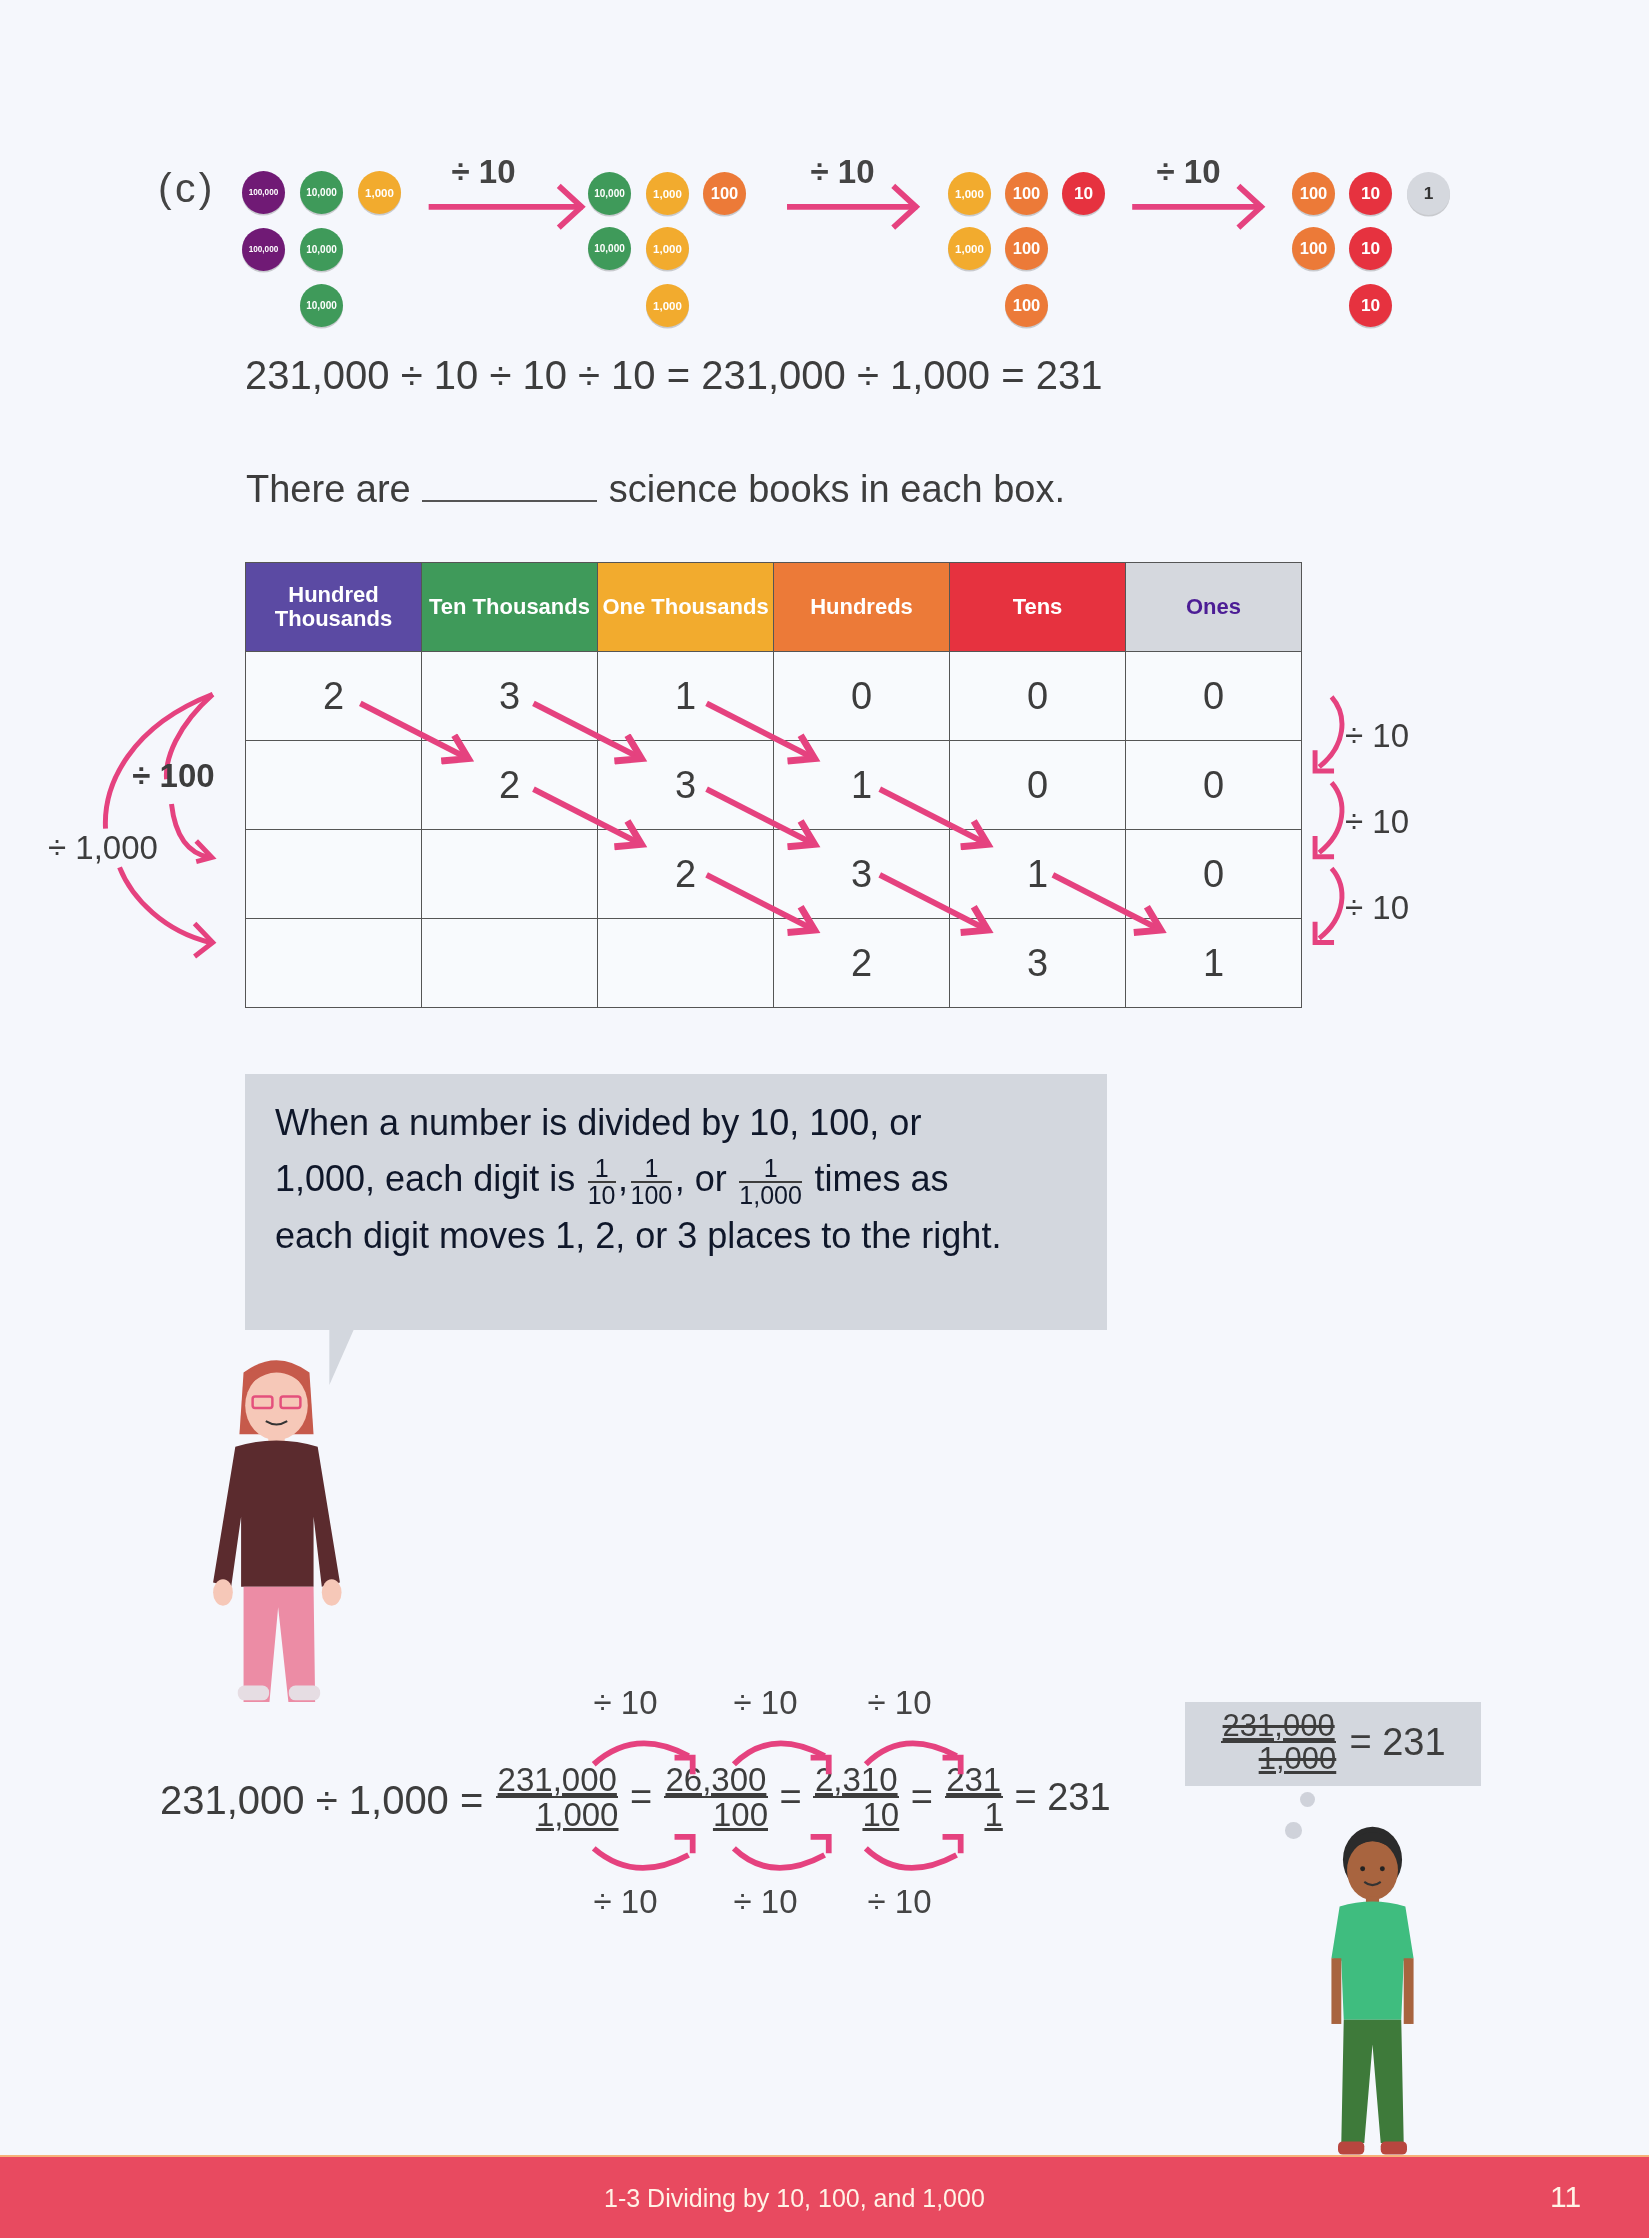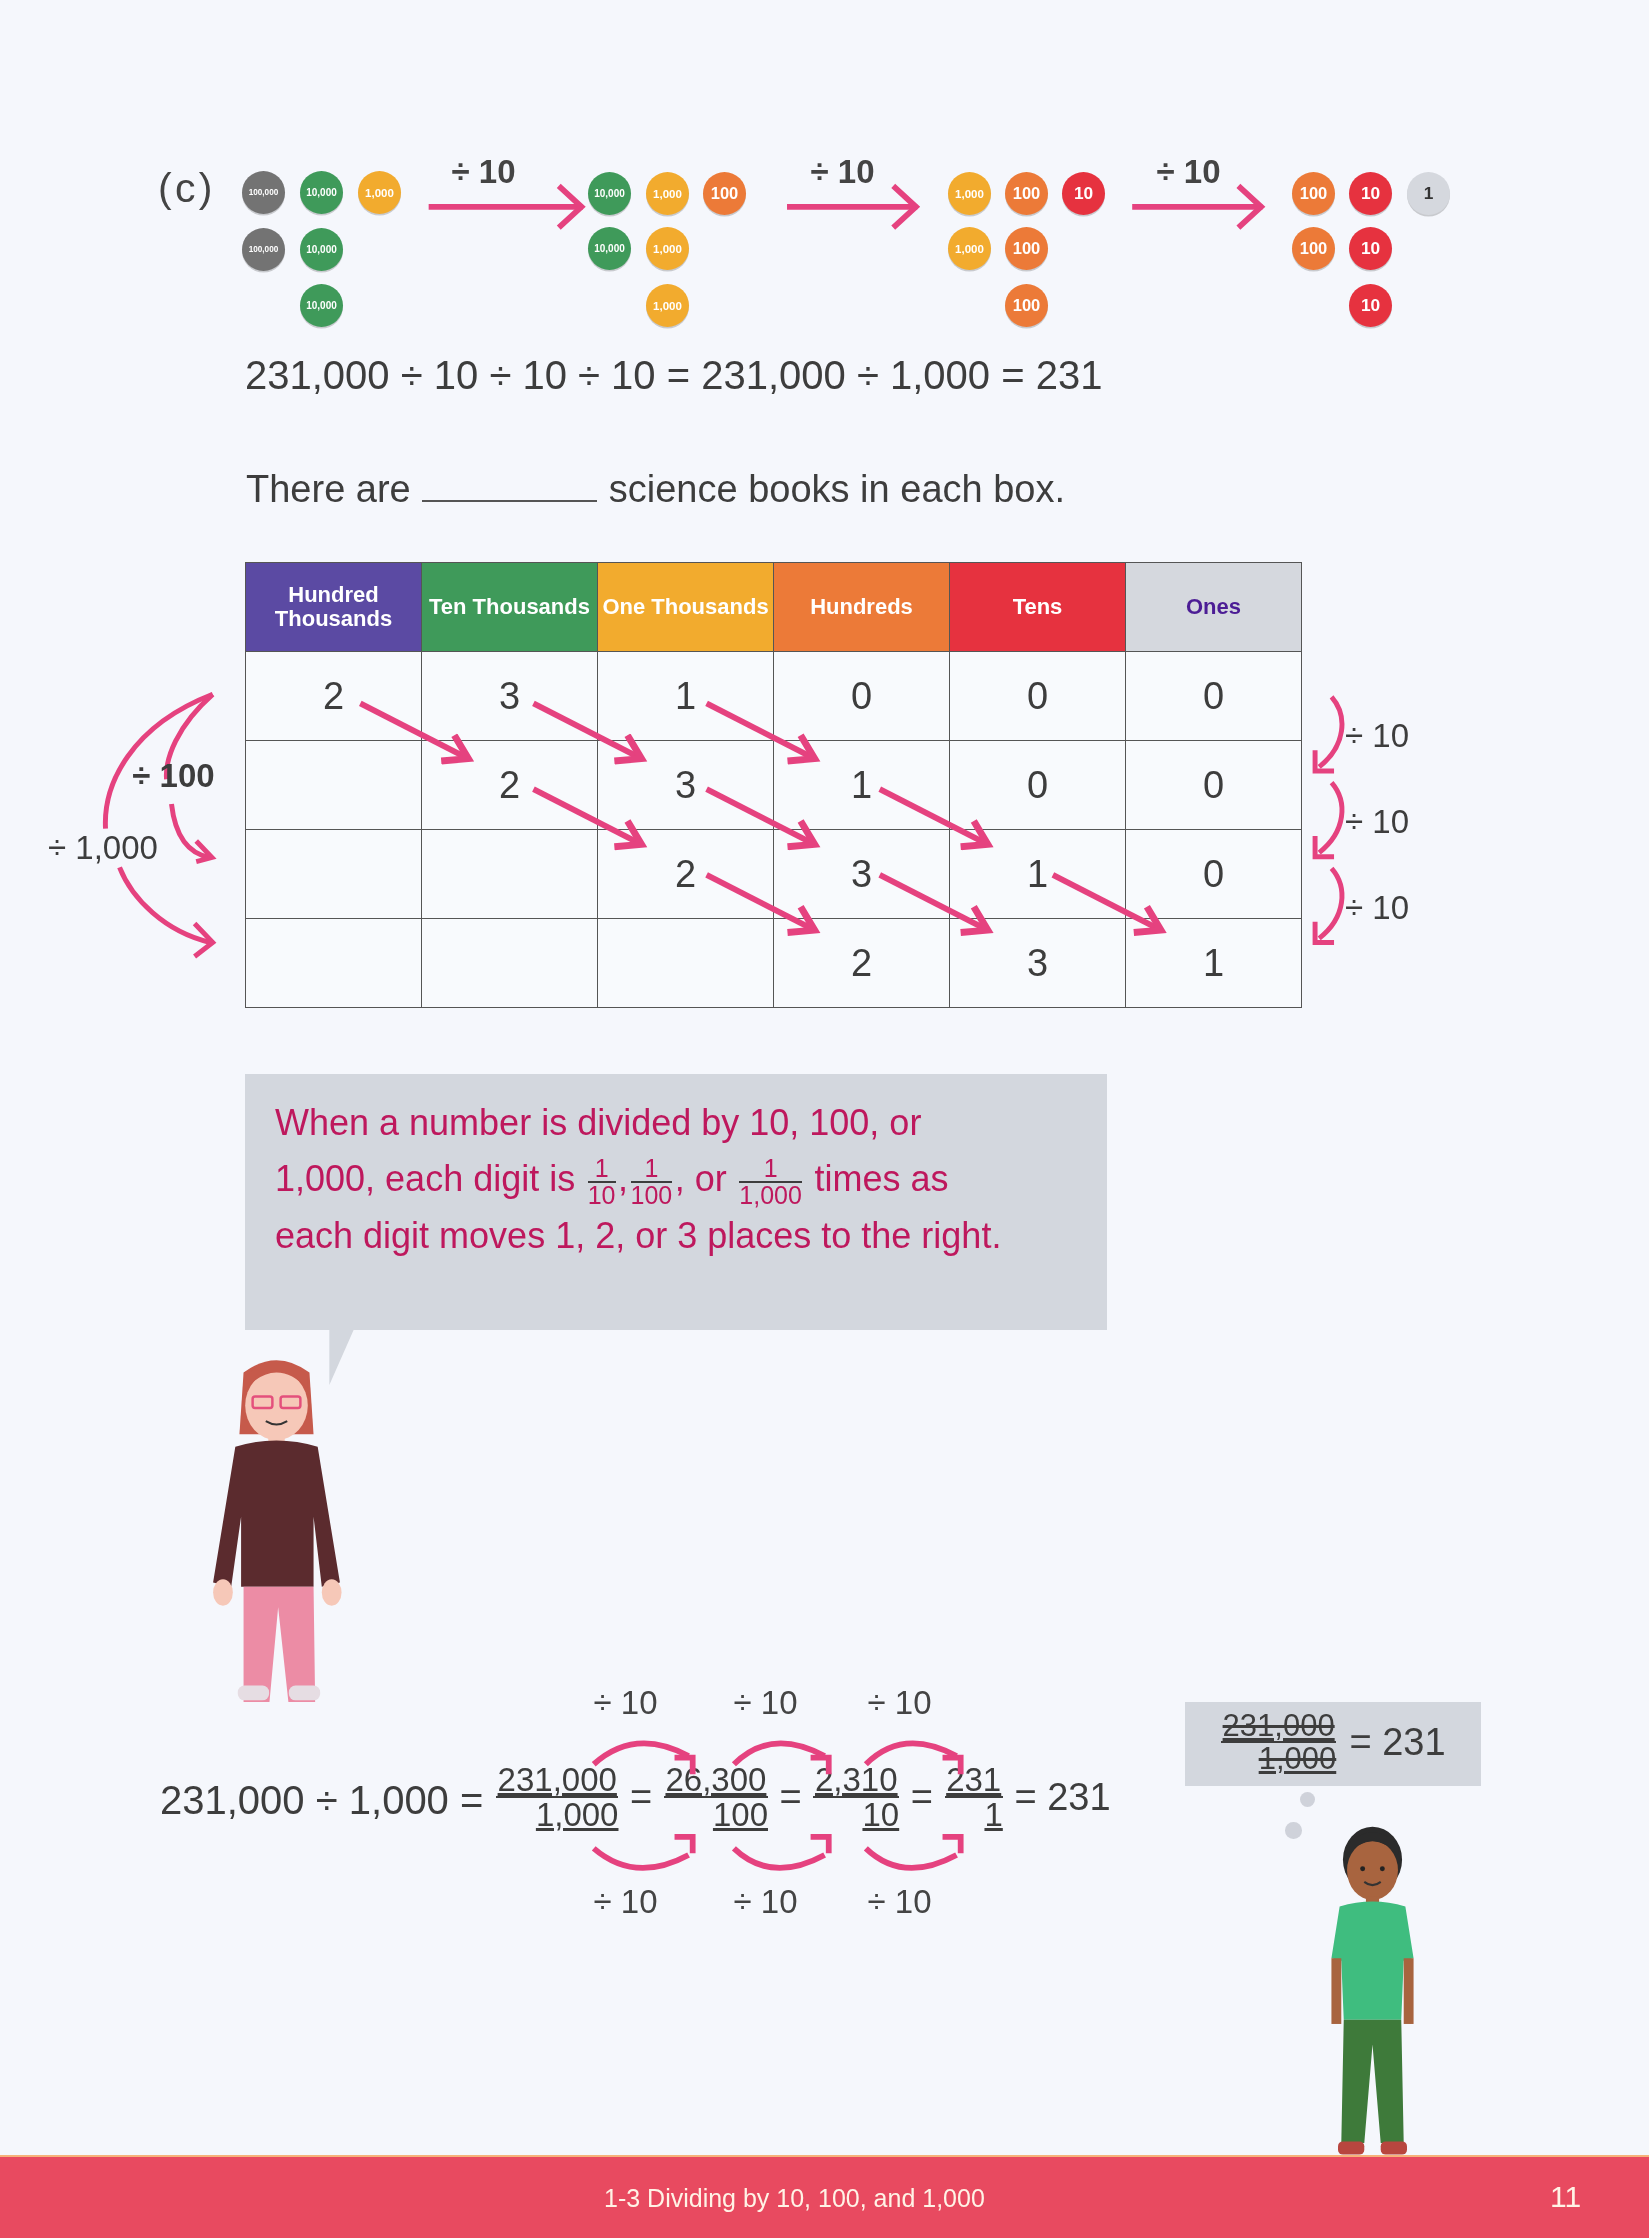--- a/index.html
+++ b/index.html
@@ -3,36 +3,36 @@
 <meta charset="utf-8">
 <style>
   html, body { margin:0; padding:0; }
   body { width:1649px; height:2239px; position:relative; overflow:hidden;
          background:#f5f7fc; font-family:"Liberation Sans", sans-serif; color:#3d3d3d; }
   .abs { position:absolute; }
   .label-c { left:158px; top:165px; font-size:41px; color:#444; letter-spacing:3.3px; }
   .counter { position:absolute; width:43px; height:43px; border-radius:50%;
              display:flex; align-items:center; justify-content:center;
              color:#fff; font-weight:bold; box-shadow:0 1.6px 0 rgba(0,0,0,0.18); }
-  .c-100000 { background:#737373; font-size:8.2px; }
+  .c-100000 { background:#701a75; font-size:8.2px; }
   .c-10000  { background:#3f9a5a; font-size:10px; }
   .c-1000   { background:#f2ab2e; font-size:11.5px; }
   .c-100    { background:#ec7a38; font-size:16.5px; }
   .c-10     { background:#e6323f; font-size:17.3px; }
   .c-1      { background:#d5d8de; color:#333; font-size:17.3px; }
   .op-label { position:absolute; font-size:33px; color:#444; font-weight:bold; text-align:center; width:99px; }
   .eq { position:absolute; font-size:40px; color:#3d3d3d; white-space:nowrap; }
   .sentence { position:absolute; left:246px; top:468px; font-size:38px; color:#3d3d3d; white-space:nowrap; }
   .blank { display:inline-block; width:175px; border-bottom:2.5px solid #555; height:30px; margin:0 11.5px; vertical-align:baseline; }
   table.pv { position:absolute; left:245px; top:562px; border-collapse:collapse; }
   table.pv th, table.pv td { width:171px; border:1.6px solid #555; text-align:center; padding:2px; }
   table.pv th { height:84px; font-size:22px; font-weight:bold; color:#fff; line-height:24px; }
   table.pv td { height:84px; font-size:38px; color:#3d3d3d; background:rgba(255,255,255,0.35); }
   .info-box { position:absolute; left:245px; top:1074px; width:862px; height:256px; background:#d3d7de; }
-  .info-text { position:absolute; left:30px; top:21.4px; font-size:36px; line-height:56px; color:#be185d; }
+  .info-text { position:absolute; left:30px; top:21.4px; font-size:36px; line-height:56px; color:#0f172a; }
   .frac { display:inline-block; vertical-align:middle; text-align:center; font-size:25px; line-height:25px; margin:0 2.5px; }
   .frac .num { display:block; border-bottom:2.5px solid #3d3d3d; padding:0 1.6px; }
   .frac .den { display:block; }
   .bfrac { display:inline-block; vertical-align:middle; text-align:right; font-size:33px; line-height:33px; margin:0 5px;text-decoration:underline; }
   .bfrac .num { display:block; border-bottom:2.5px solid #3d3d3d; padding:0 1.6px; }
   .bfrac .den { display:block; }
   .bubble { position:absolute; left:1185px; top:1702px; width:296px; height:84px; background:#d3d7de; }
   .footer { position:absolute; left:0; top:2155px; width:1649px; height:83px; background:#e84a60; border-top:2.5px solid #f6b27a; }
   .footer-title { position:absolute; left:604px; top:27px; font-size:25px; color:#fff3e6; }
   .footer-page { position:absolute; left:1550px; top:23px; font-size:30px; color:#fff3e6; }

